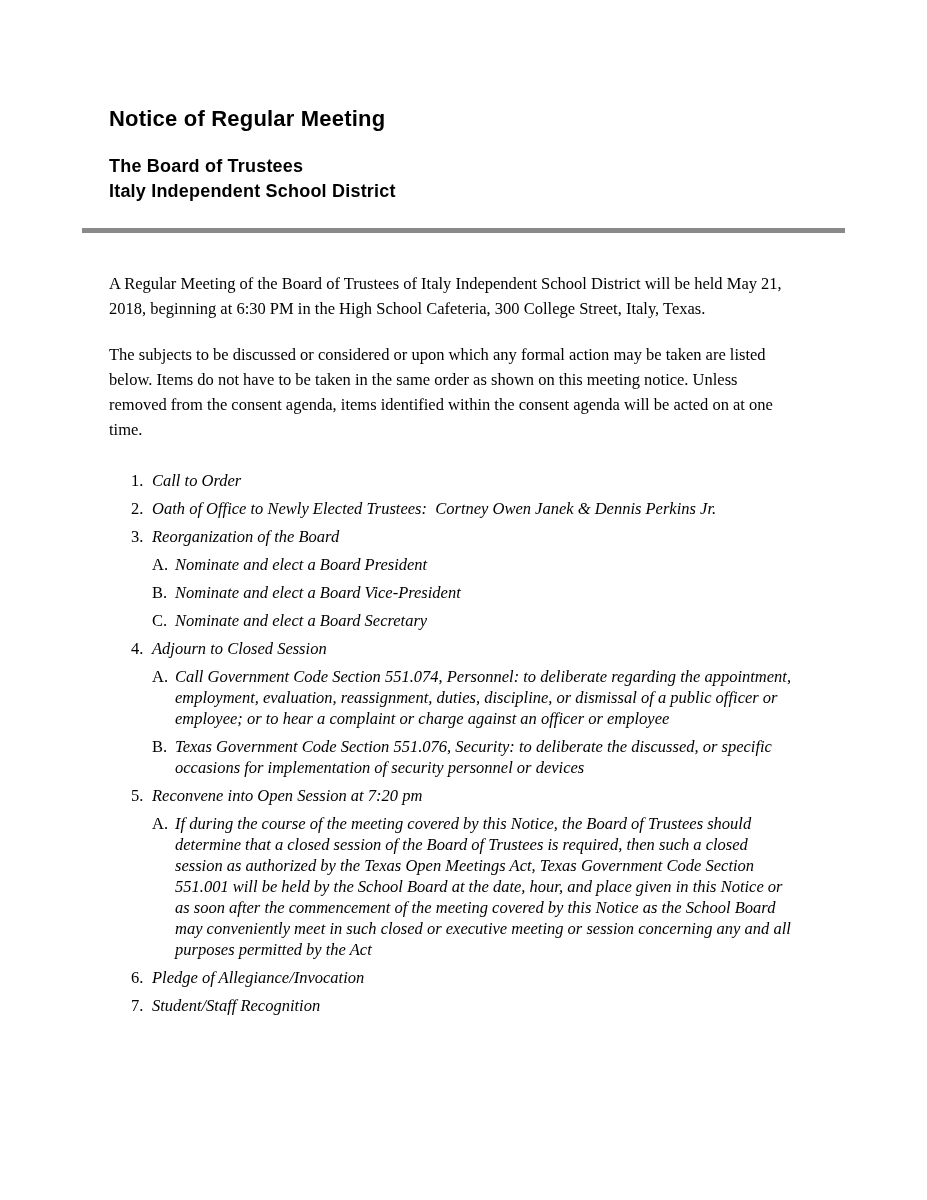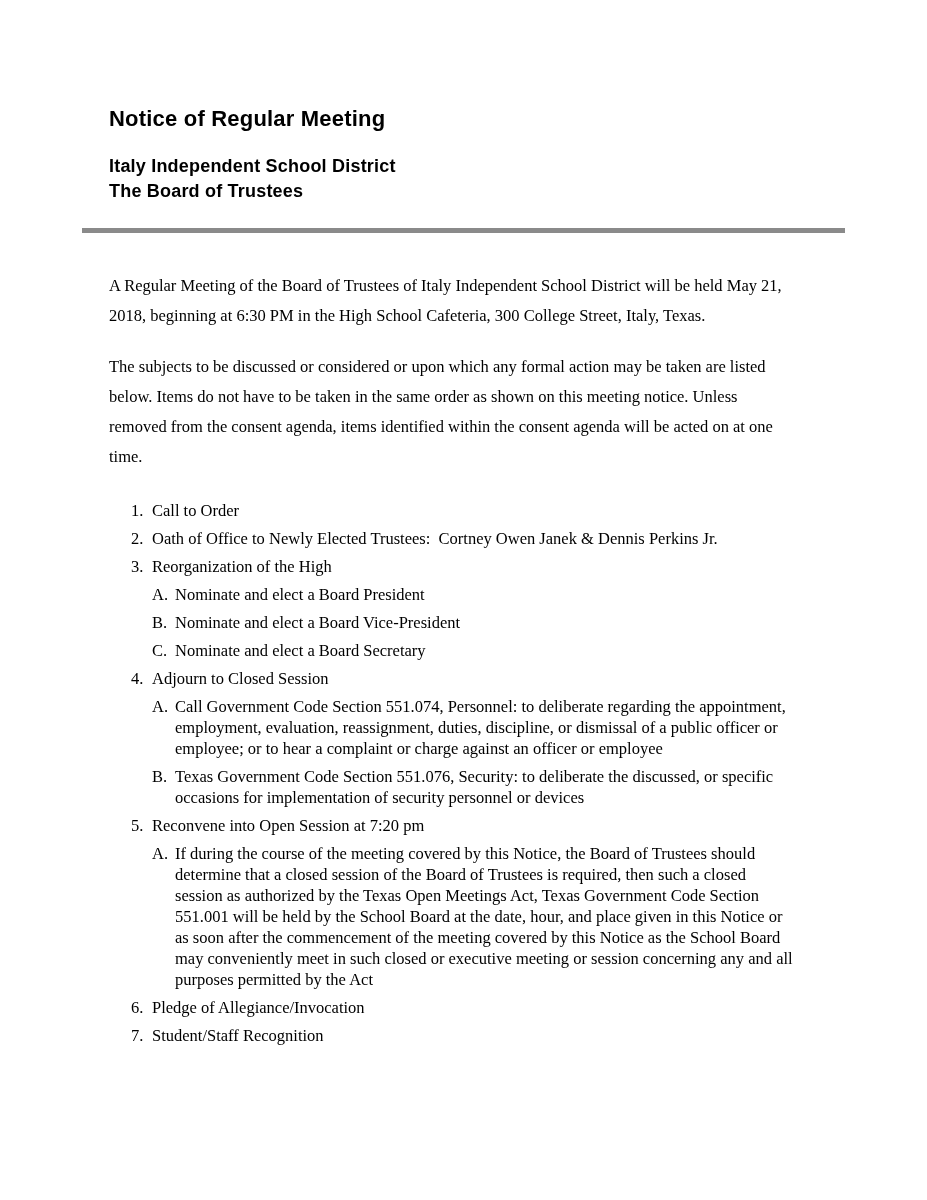--- a/index.html
+++ b/index.html
@@ -35,52 +35,52 @@
     letter-spacing: 0.2px;
   }
   .rule {
     height: 5px;
     width: 763px;
     margin: 24px 0 38px -27px;
     background: #8a8a8a;
   }
   .para {
     font-size: 16.5px;
-    line-height: 30px;
+    line-height: 25px;
     margin: 0 0 21px 0;
   }
   .agenda {
     margin-top: 28px;
     font-size: 16.5px;
     line-height: 21px;
   }
   .row {
     display: flex;
     margin-bottom: 7px;
   }
   .marker-1 {
     flex: 0 0 21px;
     margin-left: 22px;
   }
   .marker-2 {
     flex: 0 0 23px;
     margin-left: 43px;
   }
-  .row-text { flex: 1; }
+  .row-text { flex: 1; font-style: italic; }
 </style>
 </head>
 <body>
 
 <div class="page">
   <div class="content">
 
     <h1 class="doc-title">Notice of Regular Meeting</h1>
 
+    <p class="doc-subtitle">The Board of Trustees</p>
     <p class="doc-subtitle">Italy Independent School District</p>
-    <p class="doc-subtitle">The Board of Trustees</p>
 
     <div class="rule" style="background: rgb(138, 138, 138);"></div>
 
     <p class="para">A Regular Meeting of the Board of Trustees of Italy Independent School District will be held May 21, 2018, beginning at 6:30 PM in the High School Cafeteria, 300 College Street, Italy, Texas.</p>
     <p class="para">The subjects to be discussed or considered or upon which any formal action may be taken are listed below. Items do not have to be taken in the same order as shown on this meeting notice. Unless removed from the consent agenda, items identified within the consent agenda will be acted on at one time.</p>
 
     <div class="agenda">
 
       <div>
         <div class="row">
@@ -92,21 +92,21 @@
       <div>
         <div class="row">
           <span class="marker-1">2.</span>
           <span class="row-text">Oath of Office to Newly Elected Trustees:&nbsp; Cortney Owen Janek &amp; Dennis Perkins Jr.</span>
         </div>
       </div>
 
       <div>
         <div class="row">
           <span class="marker-1">3.</span>
-          <span class="row-text">Reorganization of the High</span>
+          <span class="row-text">Reorganization of the Board</span>
         </div>
         <div class="row">
           <span class="marker-2">A.</span>
           <span class="row-text">Nominate and elect a Board President</span>
         </div>
         <div class="row">
           <span class="marker-2">B.</span>
           <span class="row-text">Nominate and elect a Board Vice-President</span>
         </div>
         <div class="row">

